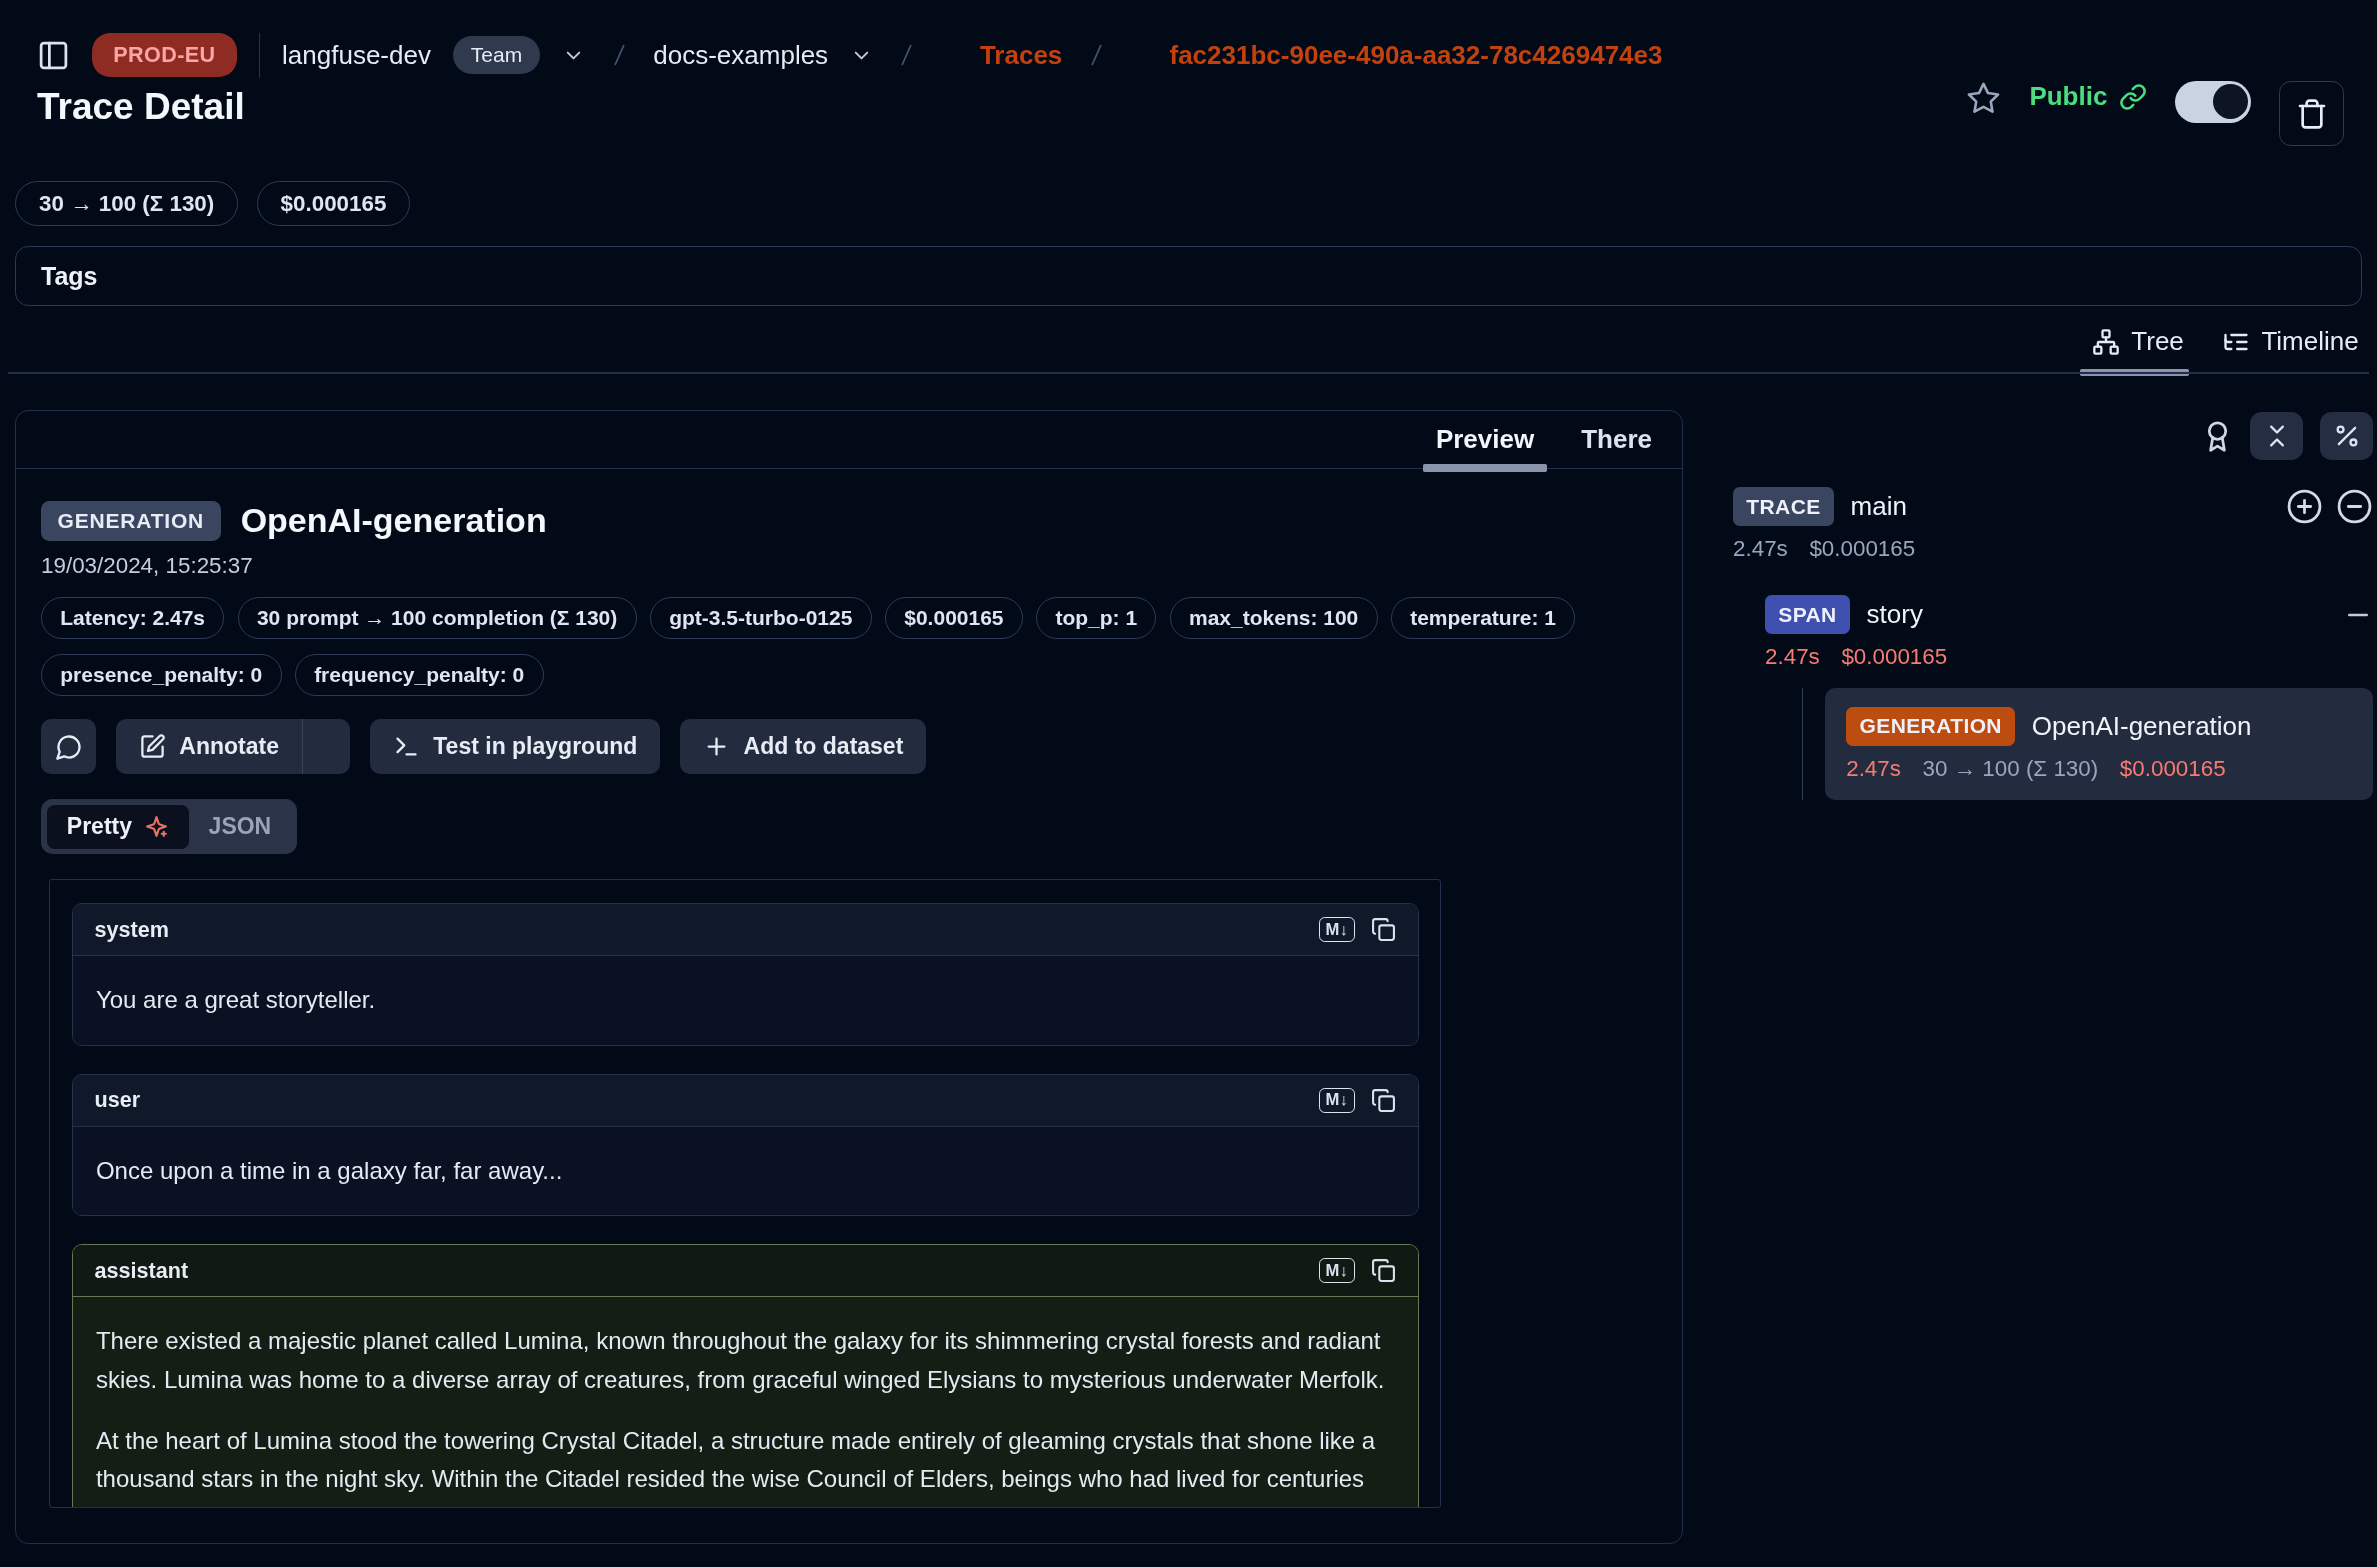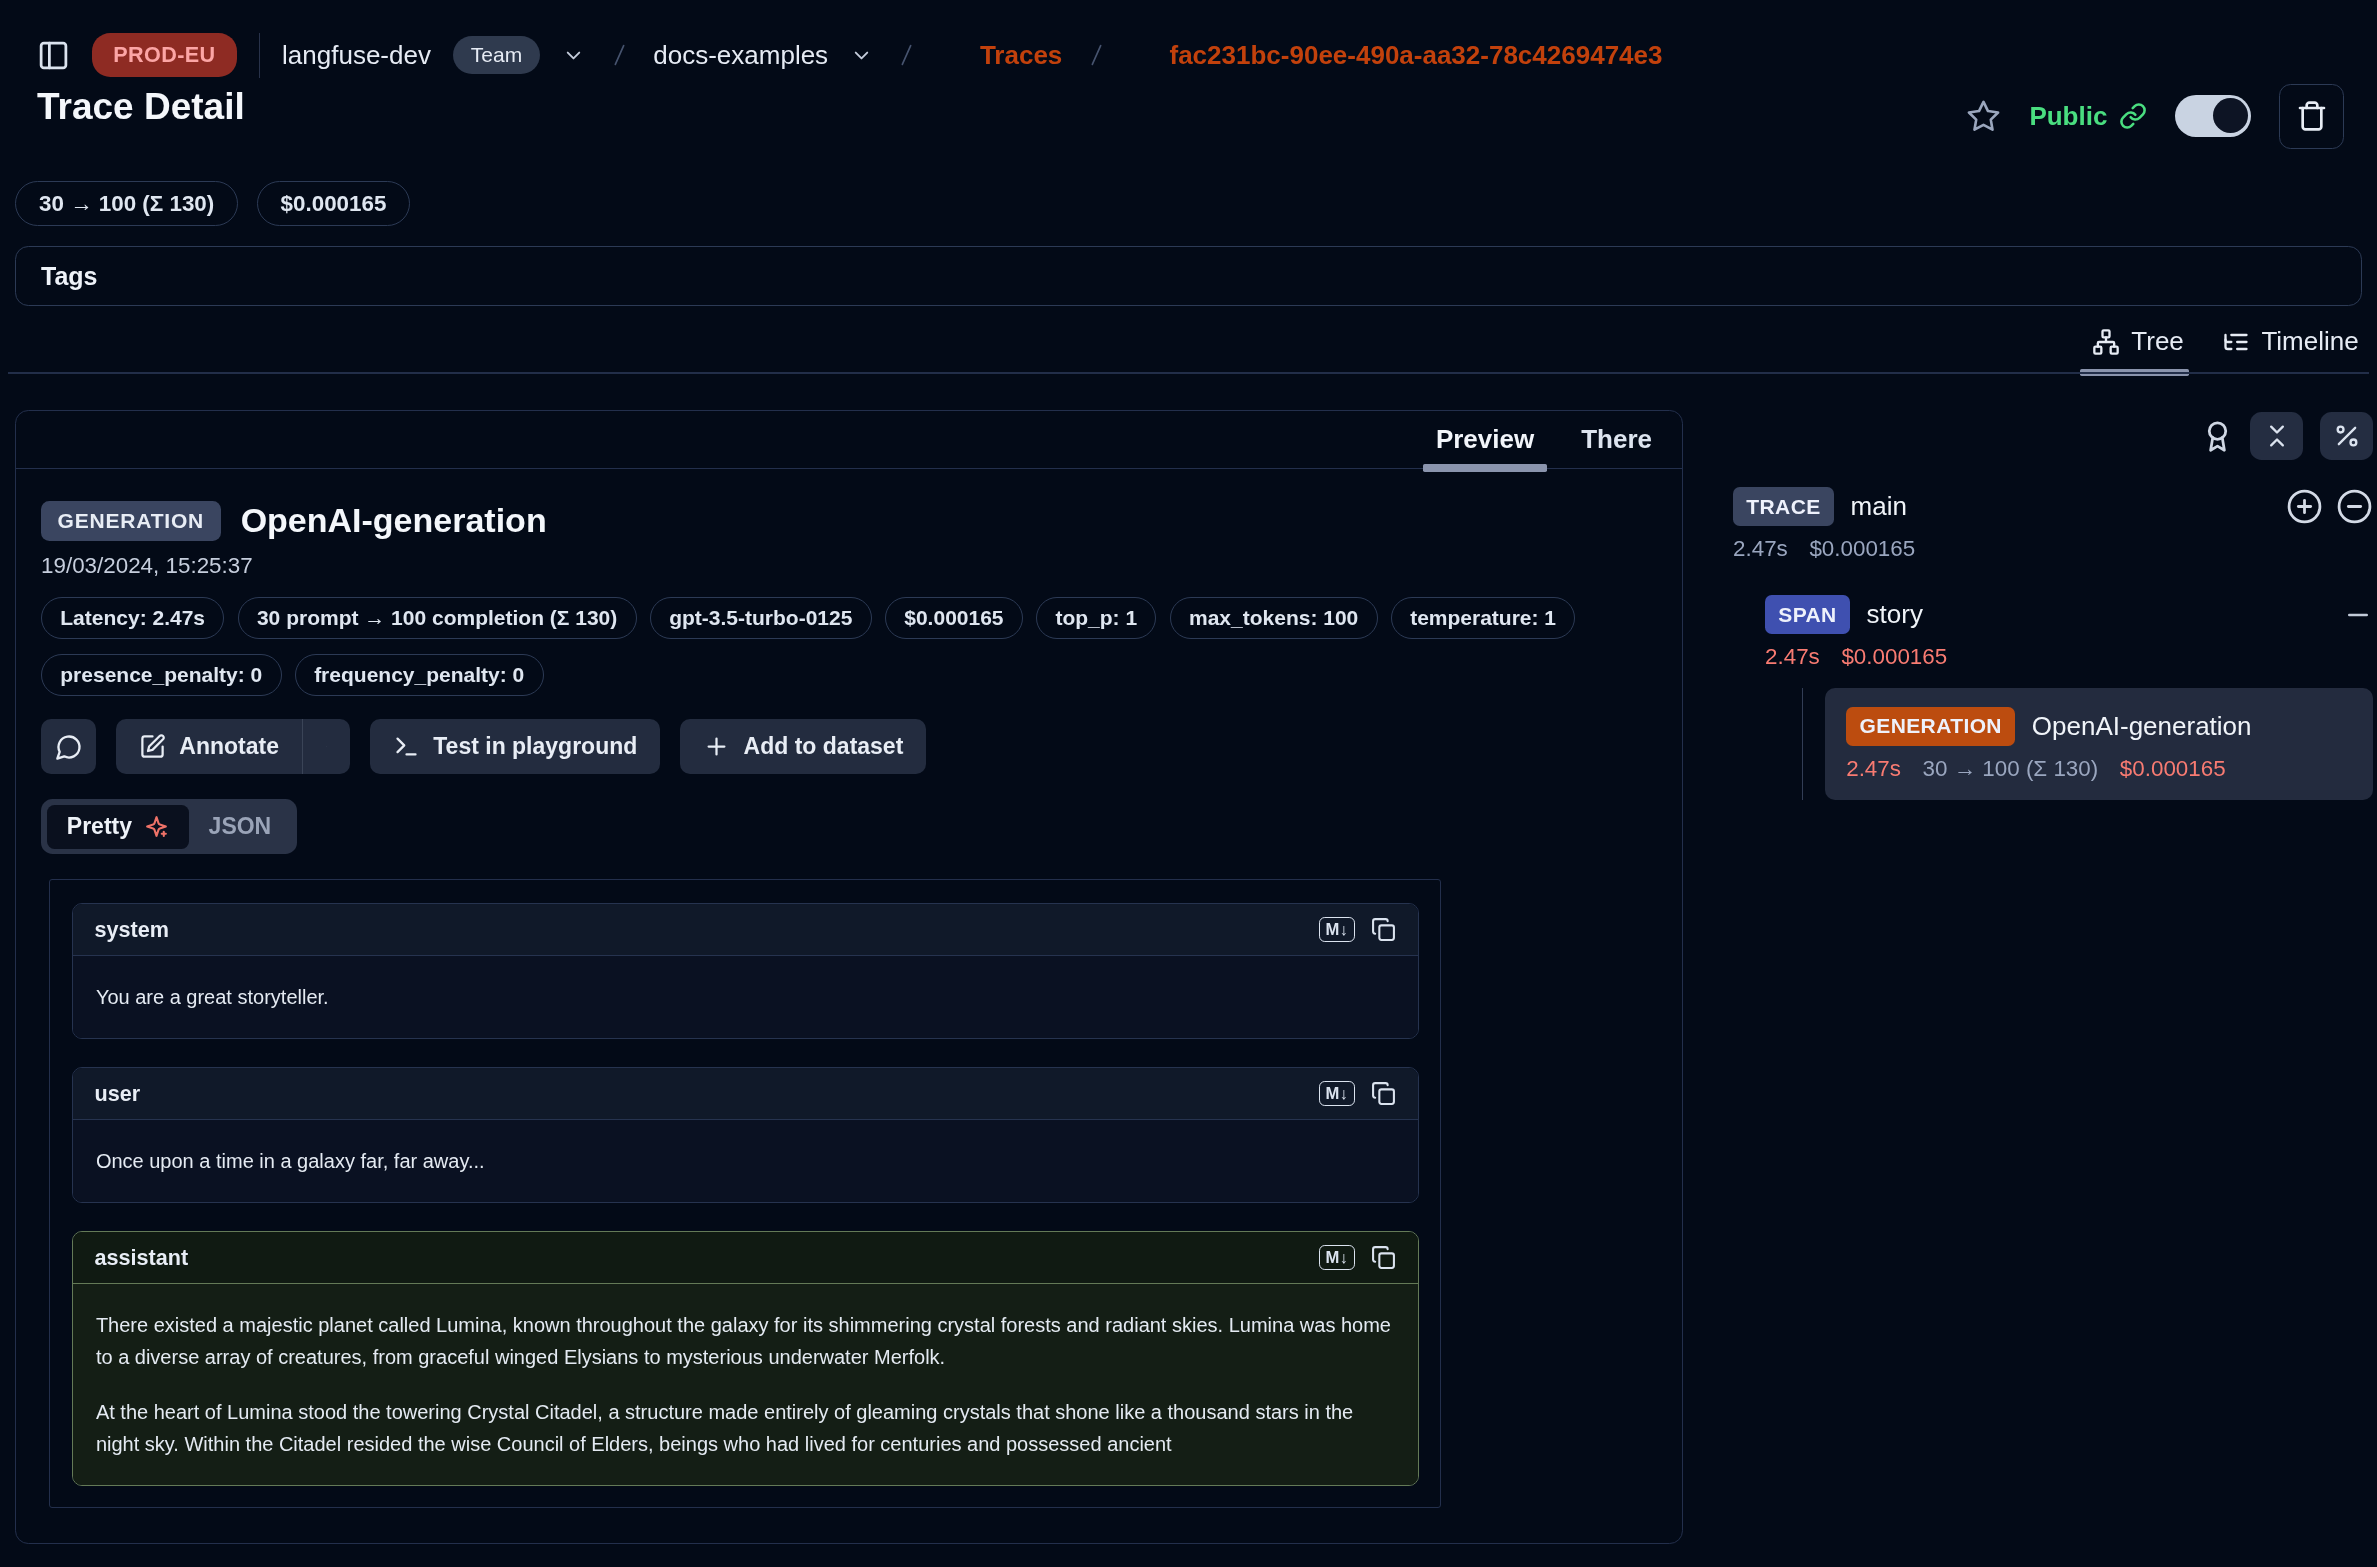--- a/index.html
+++ b/index.html
@@ -12,21 +12,21 @@
   .icon-btn-plain { color:#dbe3ef; display:flex; align-items:center; }
   .env-badge { background:#8e2b23; color:#fca5a5; font-size:21.6px; font-weight:700; letter-spacing:0.4px; padding:9.1px 21.6px; border-radius:18.3px; }
   .v-sep { width:1.7px; height:45px; background:#28324a; }
   .crumb { font-size:26px; color:#e6ebf4; font-weight:500; }
   .crumb.dim { color:#c2410c; font-weight:700;margin-left:39px; }
   .team-pill { background:#2f3a4e; color:#e6ebf4; font-size:21px; padding:6.7px 18.3px; border-radius:830px; }
   .slash { color:#46536e; }
 
   
   .page-title { position:absolute; left:37px; top:86px; font-size:37px; font-weight:700; color:#f4f7fb; }
-  .title-controls { position:absolute; right:33px; top:81px; height:70px; display:flex; align-items:center; gap:28px; }
+  .title-controls { position:absolute; right:33px; top:81px; height:70px; display:flex; align-items:flex-start; gap:28px; }
   .star { color:#9aa6bd; }
   .public-wrap { display:flex; align-items:center; gap:11.6px; color:#4ade80; font-size:26px; font-weight:700; }
   .toggle { width:76px; height:42px; border-radius:830px; background:#c9d3e2; position:relative; }
   .toggle .knob { position:absolute; right:3.3px; top:3.3px; width:35px; height:35px; border-radius:50%; background:#0d1424; }
   .trash-btn { width:65px; height:65px; border:1.7px solid #2c3a55; border-radius:11.6px; display:flex; align-items:center; justify-content:center; color:#e8edf5; }
 
   
   .summary-pills { position:absolute; left:15px; top:181px; display:flex; gap:18.3px; }
   .pill { border:1.7px solid #2c3a55; border-radius:830px; padding:0 23px; height:45px; display:flex; align-items:center; font-size:22.4px; font-weight:600; color:#dfe6f0; white-space:nowrap; }
   .tags-box { position:absolute; left:15px; right:15px; top:246px; height:60px; border:1.7px solid #2c3a55; border-radius:13.3px; display:flex; align-items:center; padding:0 25px; }
@@ -66,21 +66,21 @@
   .fmt-seg { padding:8.3px 20px; font-size:23px; font-weight:600; color:#9aa4b8; display:flex; align-items:center; gap:11.6px; }
   .fmt-seg.active { background:#0a101e; border-radius:7.5px; color:#eef2f8; }
   .sparkles { color:#ee7268; }
 
   .messages-box { margin:25px 0 0 8.3px; width:1392px; height:629px; border:1.7px solid #232f4c; border-radius:3px; padding:23px 21.6px; overflow:hidden; }
   .msg-card { border:1.7px solid #26334f; border-radius:10px; margin-bottom:28px; overflow:hidden; }
   .msg-head { display:flex; justify-content:space-between; align-items:center; padding:12.5px 21.6px; background:#101929; border-bottom:1.7px solid #26334f; }
   .msg-role { font-size:21.6px; font-weight:600; color:#e8edf5; }
   .msg-icons { display:flex; align-items:center; gap:16.6px; color:#dbe3ef; }
   .md-chip { border:1.7px solid #dbe3ef; border-radius:5.8px; font-size:16.6px; font-weight:700; padding:2.5px 5.8px; line-height:1.1; }
-  .msg-body { background:#0a1122; padding:25px 23px; font-size:20px; line-height:1.6; color:#e4eaf2; }
+  .msg-body { background:#0a1122; padding:25px 23px; font-size:24px; line-height:1.6; color:#e4eaf2; }
   .msg-body p + p { margin-top:23px; }
   .msg-card.assistant { border-color:#647a57; }
   .msg-card.assistant .msg-head { background:#101a12; border-bottom-color:#647a57; }
   .msg-card.assistant .msg-body { background:#141e15; }
 
   
   .tree-panel { position:absolute; left:1733px; top:410px; width:640px; }
   .tree-tools { display:flex; justify-content:flex-end; align-items:center; gap:16.6px; height:52px; }
   .tool-btn { width:53px; height:48px; background:#242d41; border-radius:11.6px; display:flex; align-items:center; justify-content:center; color:#dbe3ef; }
   .tree-row { display:flex; align-items:center; margin-top:25px; }

